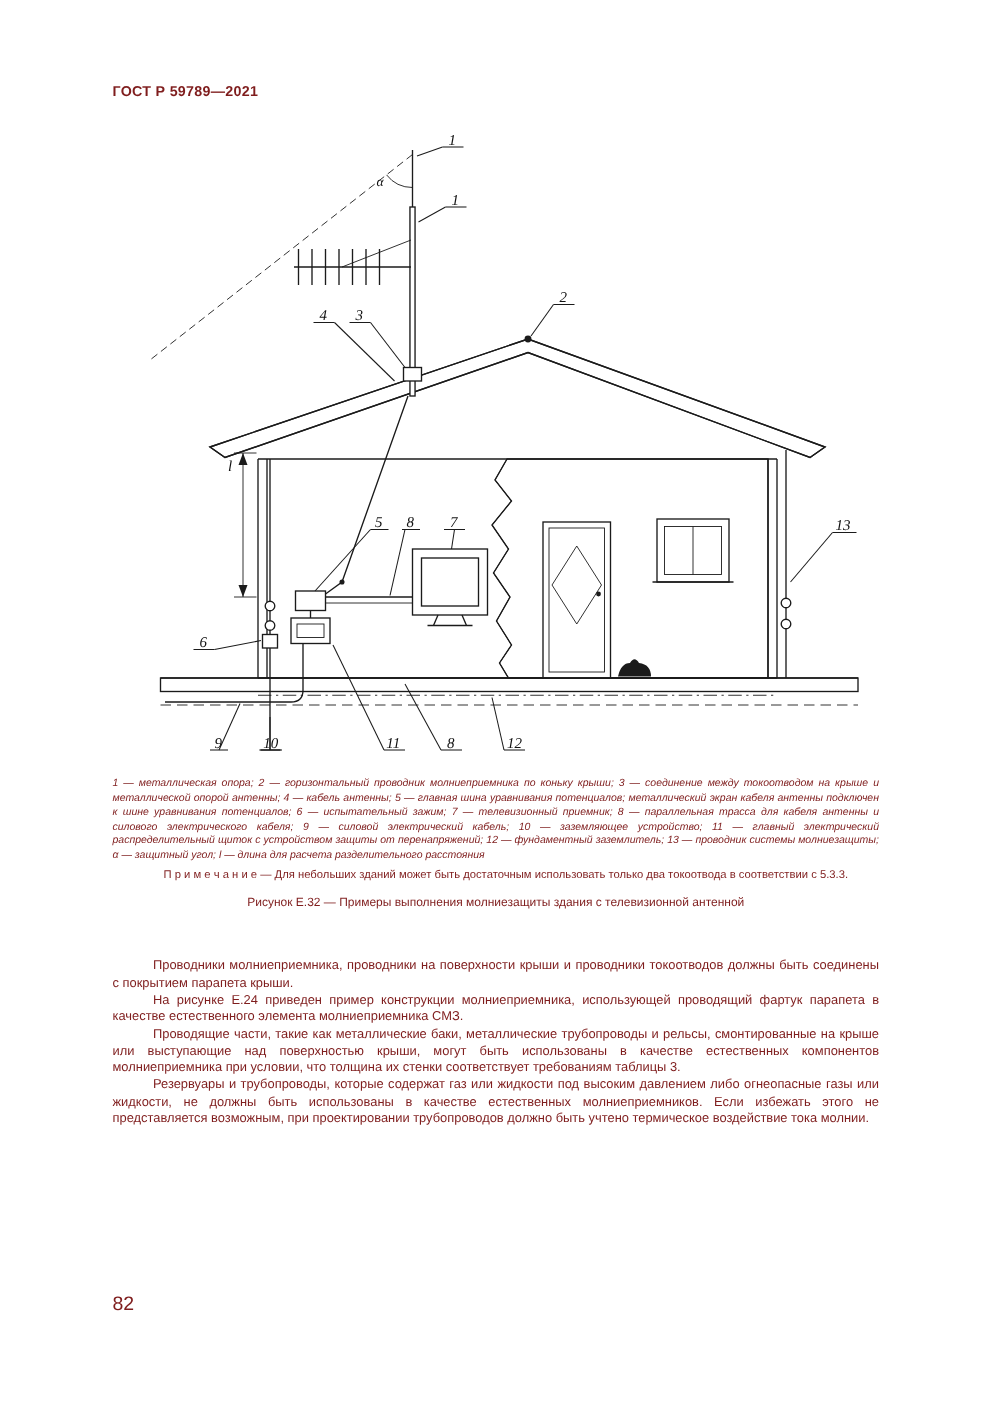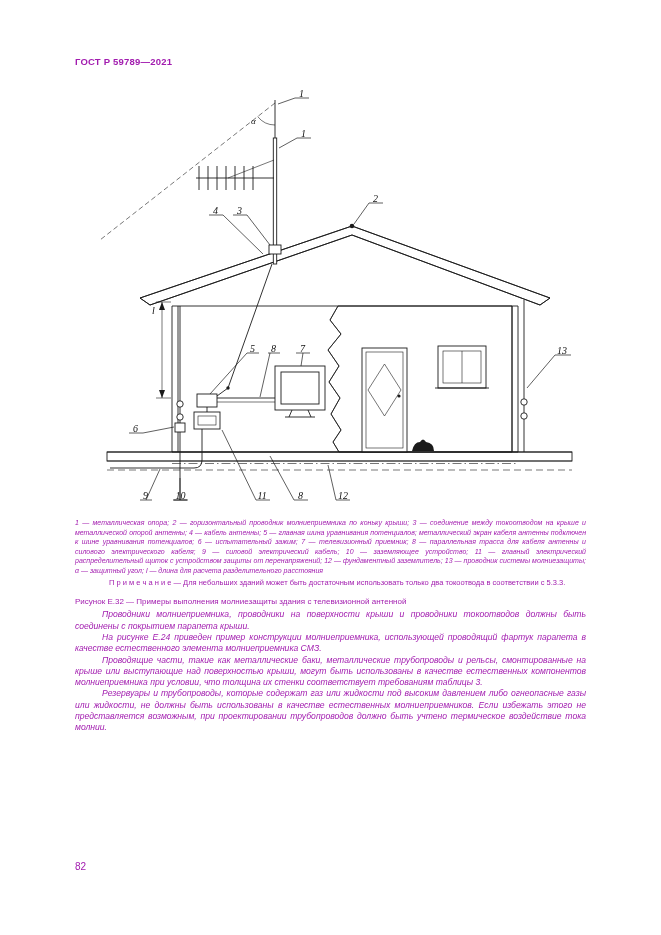--- a/index.html
+++ b/index.html
@@ -1,27 +1,27 @@
 <!DOCTYPE html>
 <html><head>
 <meta charset="utf-8">
 <style>
   html,body{margin:0;padding:0;background:#ffffff;}
   .page{position:relative;width:661px;height:935px;background:#fff;overflow:hidden;
-        font-family:"Liberation Sans",sans-serif;color:#a21caf;}
+        font-family:"Liberation Sans",sans-serif;color:#7f1d1d;}
   .header{position:absolute;left:75px;top:56px;font-size:9.5px;font-weight:bold;letter-spacing:.2px;}
   .figure{position:absolute;left:70px;top:88px;width:520px;height:428px;}
   .below{position:absolute;left:75px;top:518px;width:511px;}
   .legend{font:italic 7px/9.6px "Liberation Sans",sans-serif;text-align:justify;}
   .note{margin-top:2px;font-size:7.5px;line-height:9.8px;text-align:justify;text-indent:34px;}
   .subfig{margin-top:9px;font-size:8px;text-align:center;}
-  .caption{margin-top:10px;font-size:8px;}
-  .body-text{margin-top:3px;font-size:8.6px;line-height:11.3px;text-align:justify;font-style:italic;}
+  .caption{margin-top:10px;font-size:8px;text-align:center;}
+  .body-text{margin-top:32px;font-size:8.6px;line-height:11.3px;text-align:justify;}
   .body-text p{margin:0;text-indent:27px;}
-  .pagenum{position:absolute;left:75px;top:861px;font-size:10px;}
+  .pagenum{position:absolute;left:75px;top:861px;font-size:13px;}
   
   .figure line,.figure path,.figure rect,.figure circle,.figure polyline,.figure polygon{
       stroke:#1b1b1b;fill:none;stroke-width:.9;}
   .figure .thin{stroke-width:.6;}
   .figure .wf{fill:#ffffff;}
   .figure .df{fill:#1b1b1b;stroke:none;}
   .figure text{fill:#111;stroke:none;font:italic 10px "Liberation Serif",serif;}
   .figure text.sm{font-size:9px;}
   .figure .lead{stroke-width:.7;}
 </style>

